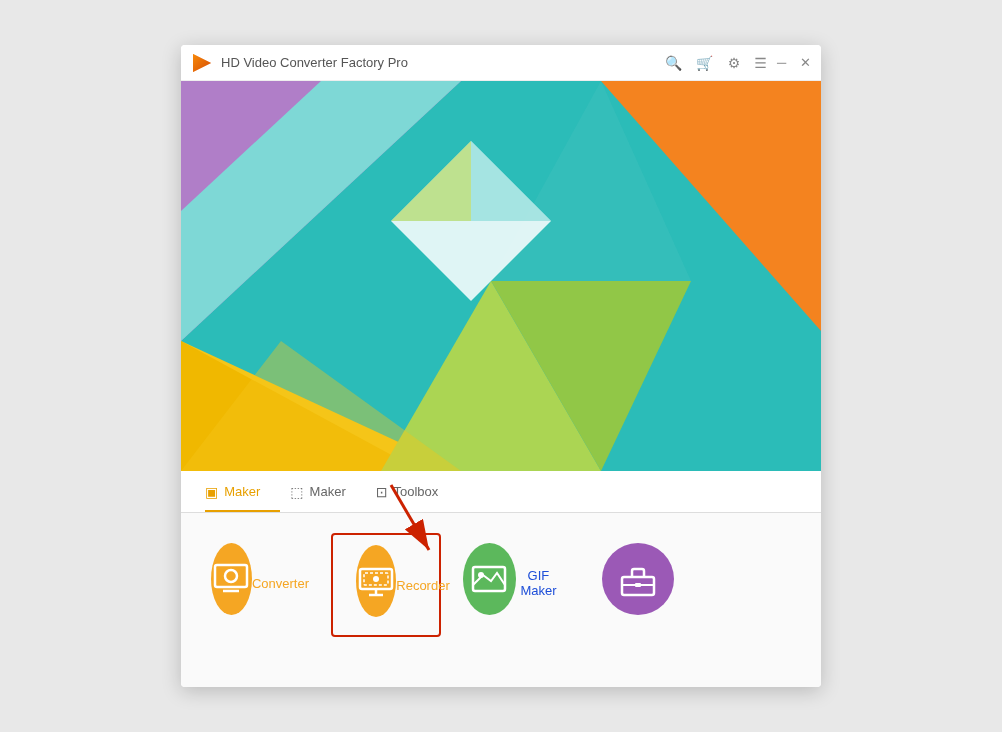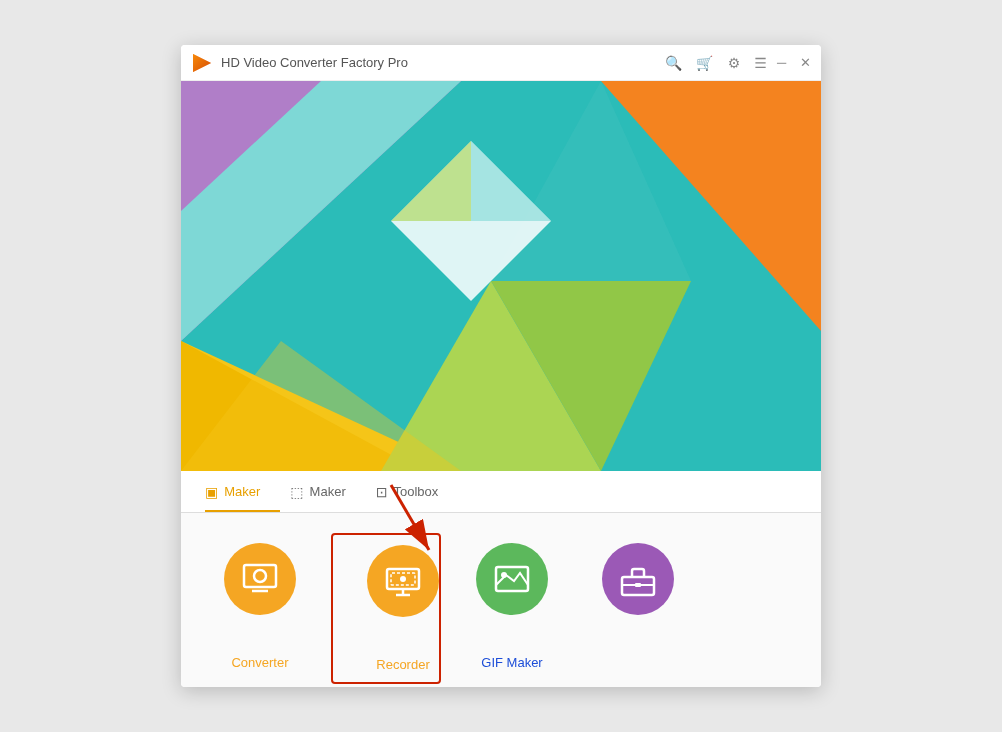--- a/index.html
+++ b/index.html
@@ -121,29 +121,28 @@
       padding: 20px 24px;
       display: flex;
       align-items: flex-start;
       justify-content: flex-start;
       gap: 16px;
       flex-wrap: wrap;
     }
     
     .tool-item {
       display: flex;
-      flex-direction: column;
+      flex-direction: row;
       align-items: center;
       justify-content: center;
       width: 110px;
       cursor: pointer;
       padding: 10px 6px;
       border-radius: 4px;
       position: relative;
-      gap: 32px;
     }
     .tool-item.highlighted {
       border: 2px solid #cc2200;
       padding-left: 40px;
     }
     .tool-icon-circle {
       width: 72px;
       height: 72px;
       border-radius: 50%;
       background: #f5a623;

